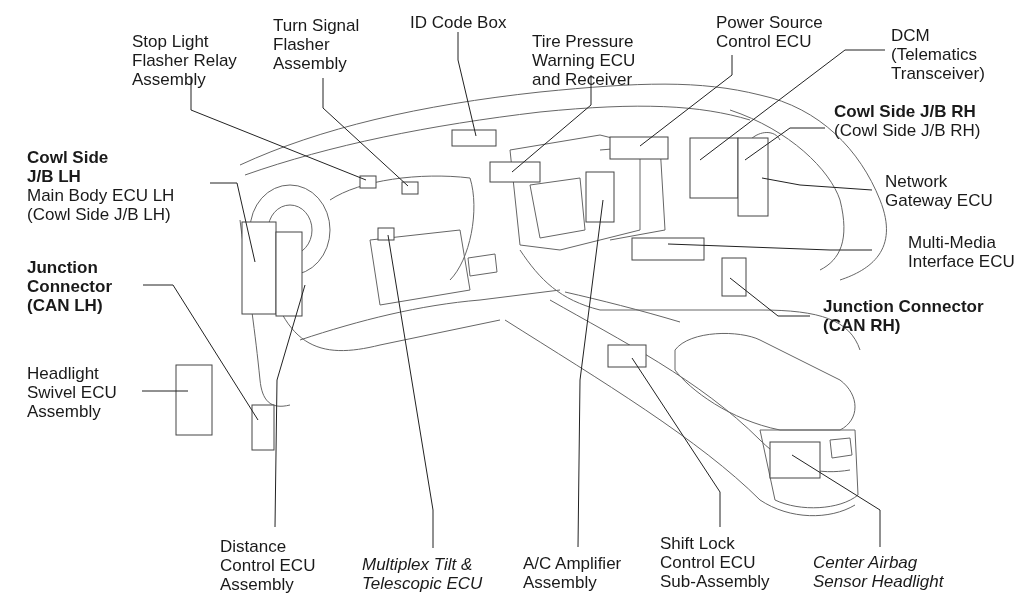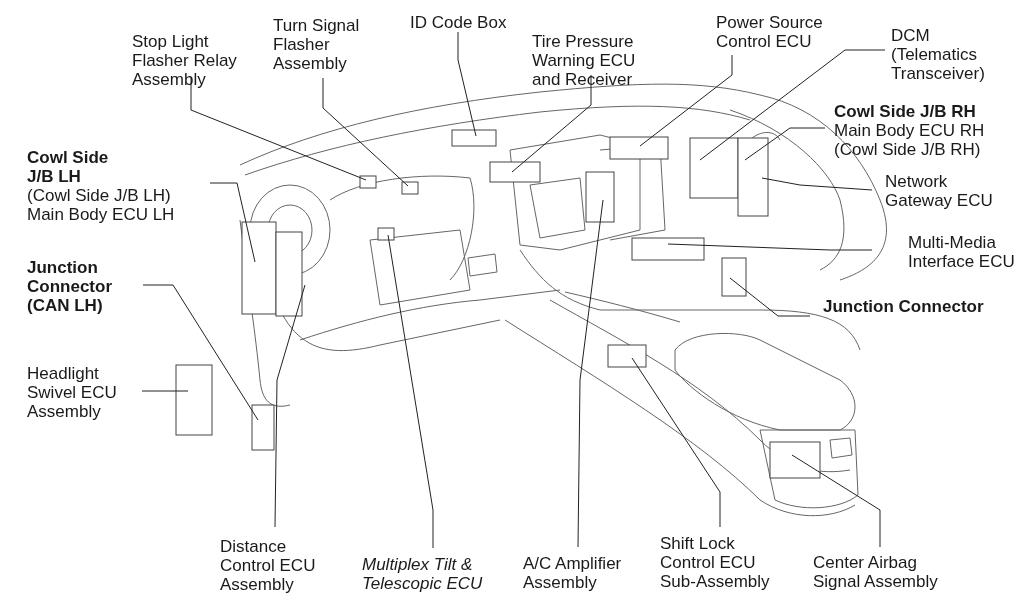--- a/index.html
+++ b/index.html
@@ -110,39 +110,39 @@
   <span class="n">Power Source</span>
   <span class="n">Control ECU</span>
 </div>
 <div class="lbl" style="left:891px;top:26px;">
   <span class="n">DCM</span>
   <span class="n">(Telematics</span>
   <span class="n">Transceiver)</span>
 </div>
 <div class="lbl" style="left:834px;top:102px;">
   <span class="b">Cowl Side J/B RH</span>
-  <span class="n">Main Body ECU RH</span>
   <span class="n">(Cowl Side J/B RH)</span>
 </div>
 <div class="lbl" style="left:885px;top:172px;">
   <span class="n">Network</span>
   <span class="n">Gateway ECU</span>
 </div>
 <div class="lbl" style="left:908px;top:233px;">
   <span class="n">Multi-Media</span>
   <span class="n">Interface ECU</span>
 </div>
 <div class="lbl" style="left:823px;top:297px;">
   <span class="b">Junction Connector</span>
+  <span class="b">(CAN RH)</span>
 </div>
 <div class="lbl" style="left:27px;top:148px;">
   <span class="b">Cowl Side</span>
   <span class="b">J/B LH</span>
+  <span class="n">Main Body ECU LH</span>
   <span class="n">(Cowl Side J/B LH)</span>
-  <span class="n">Main Body ECU LH</span>
 </div>
 <div class="lbl" style="left:27px;top:258px;">
   <span class="b">Junction</span>
   <span class="b">Connector</span>
   <span class="b">(CAN LH)</span>
 </div>
 <div class="lbl" style="left:27px;top:364px;">
   <span class="n">Headlight</span>
   <span class="n">Swivel ECU</span>
   <span class="n">Assembly</span>
@@ -158,16 +158,16 @@
 </div>
 <div class="lbl" style="left:523px;top:554px;">
   <span class="n">A/C Amplifier</span>
   <span class="n">Assembly</span>
 </div>
 <div class="lbl" style="left:660px;top:534px;">
   <span class="n">Shift Lock</span>
   <span class="n">Control ECU</span>
   <span class="n">Sub-Assembly</span>
 </div>
-<div class="lbl" style="left:813px;top:553px;">
+<div class="lbl" style="left:813px;top:553px;font-style:italic;">
   <span class="n">Center Airbag</span>
-  <span class="n">Signal Assembly</span>
+  <span class="n">Sensor Headlight</span>
 </div>
 
 </body></html>

